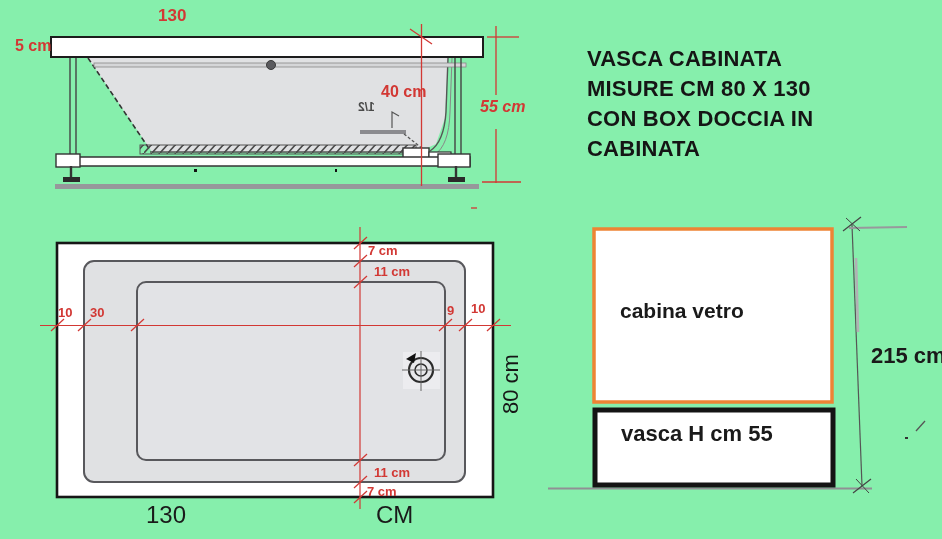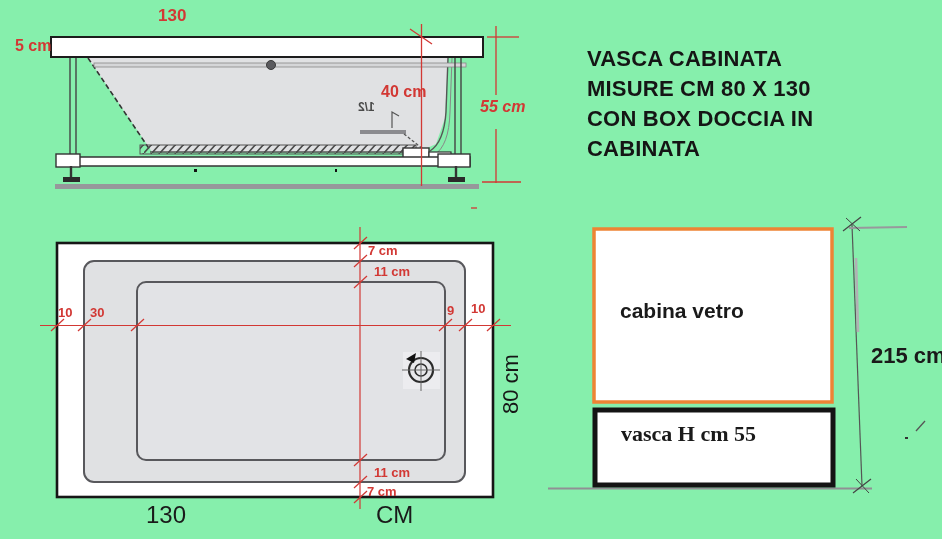--- a/index.html
+++ b/index.html
@@ -152,16 +152,16 @@
   <span class="lbl rot90" style="left:511px;top:384px;">80 cm</span>
 
   <div class="title-block">
     <div>VASCA CABINATA</div>
     <div>MISURE CM 80 X 130</div>
     <div>CON BOX DOCCIA IN</div>
     <div>CABINATA</div>
   </div>
 
   <span class="lbl cab-lbl" style="left:620px;top:275px;margin-top:22px;">cabina vetro</span>
-  <span class="lbl cab-lbl" style="left:621px;top:420px;font-size:22px;font-family:Liberation Serif, serif;">vasca H cm 55</span>
+  <span class="lbl cab-lbl" style="left:621px;top:420px;font-size:22px;">vasca H cm 55</span>
   <span class="lbl cab-lbl" style="left:871px;top:342px;font-size:22px;">215 cm</span>
 
 </div>
 
 </body></html>

